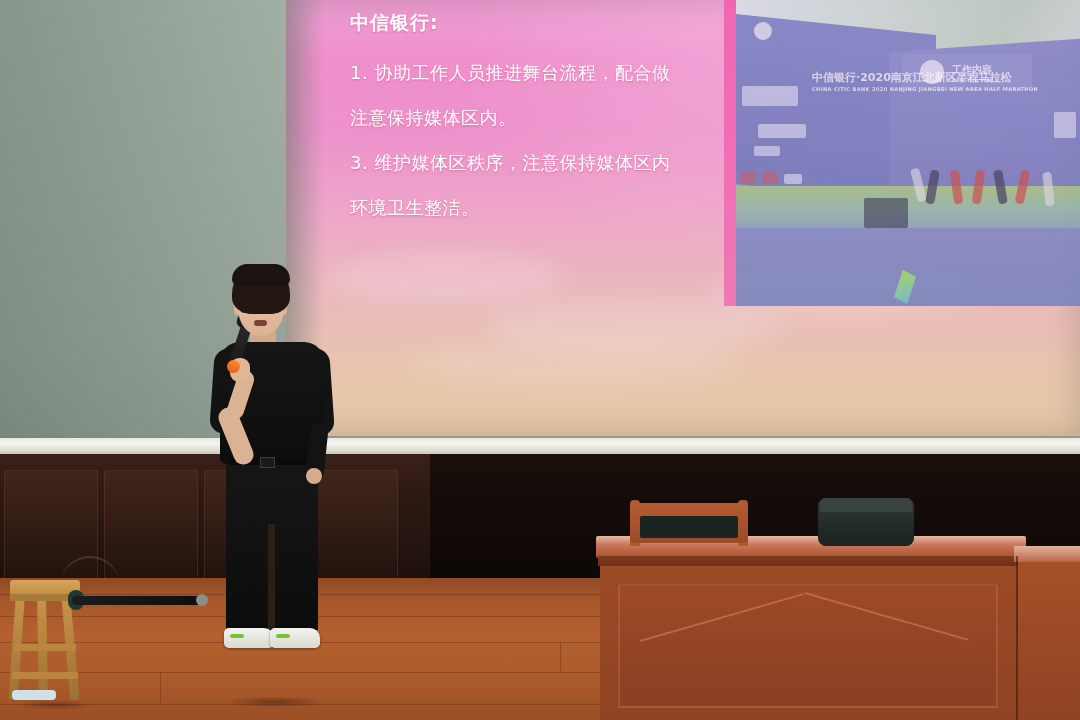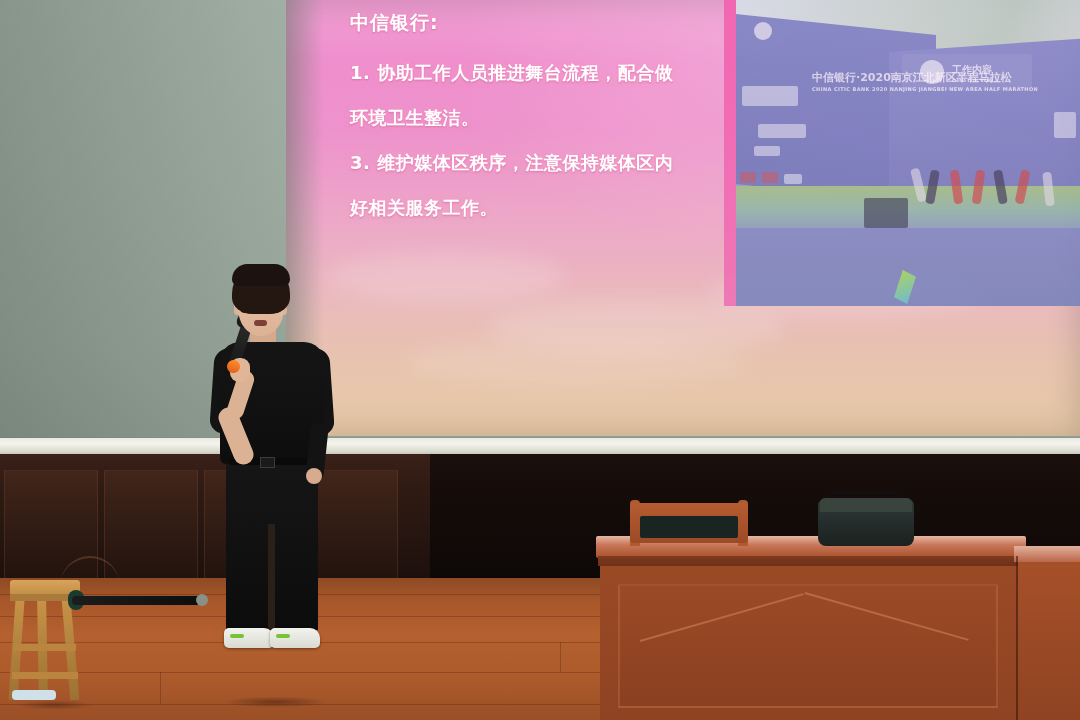--- a/index.html
+++ b/index.html
@@ -96,21 +96,21 @@
   .slide-text{
     position:absolute;left:64px;top:4px;width:400px;
     color:#ffffff;
     font-family:"DejaVu Sans","Liberation Sans",sans-serif;
     text-shadow:0 0 6px rgba(255,150,200,.85),0 1px 2px rgba(180,60,120,.5);
   }
   .slide-title{
     font-size:19px;font-weight:bold;letter-spacing:1px;margin:6px 0 14px 0;
   }
   .slide-line{
-    font-size:18px;font-weight:bold;line-height:45px;letter-spacing:.5px;
+    font-size:18px;font-weight:normal;line-height:45px;letter-spacing:.5px;
     white-space:nowrap;
   }
   .slide-line.indent{margin-left:0px;}
 
   
   .slide-photo{
     position:absolute;left:438px;top:0px;width:356px;height:306px;
     overflow:hidden;
     background:linear-gradient(180deg,#9aa7d6 0%,#8f9dd0 55%,#8a96c9 100%);
     opacity:.88;
@@ -411,23 +411,23 @@
   <div class="screen">
     <div class="screen-glow"></div>
     <div class="screen-cloud" style="left:40px;top:250px;width:240px;height:54px;"></div>
     <div class="screen-cloud" style="left:200px;top:300px;width:300px;height:52px;"></div>
     <div class="screen-cloud" style="left:420px;top:270px;width:280px;height:48px;"></div>
     <div class="screen-cloud" style="left:120px;top:340px;width:340px;height:46px;opacity:.7;"></div>
 
     <div class="slide-text">
       <div class="slide-title">中信银行:</div>
       <div class="slide-line">1. 协助工作人员推进舞台流程，配合做</div>
+      <div class="slide-line indent">注意保持媒体区内。</div>
+      <div class="slide-line">3. 维护媒体区秩序，注意保持媒体区内</div>
       <div class="slide-line indent">环境卫生整洁。</div>
-      <div class="slide-line">3. 维护媒体区秩序，注意保持媒体区内</div>
-      <div class="slide-line indent">好相关服务工作。</div>
     </div>
 
     <div class="slide-photo">
       <div class="photo-sky"></div>
       <div class="photo-wall-a"></div>
       <div class="photo-wall-b"></div>
       <div class="photo-band-top"></div>
 
       <div class="photo-logo" style="left:30px;top:22px;width:18px;height:18px;"></div>
       <div class="photo-logo" style="left:196px;top:60px;width:24px;height:24px;"></div>

